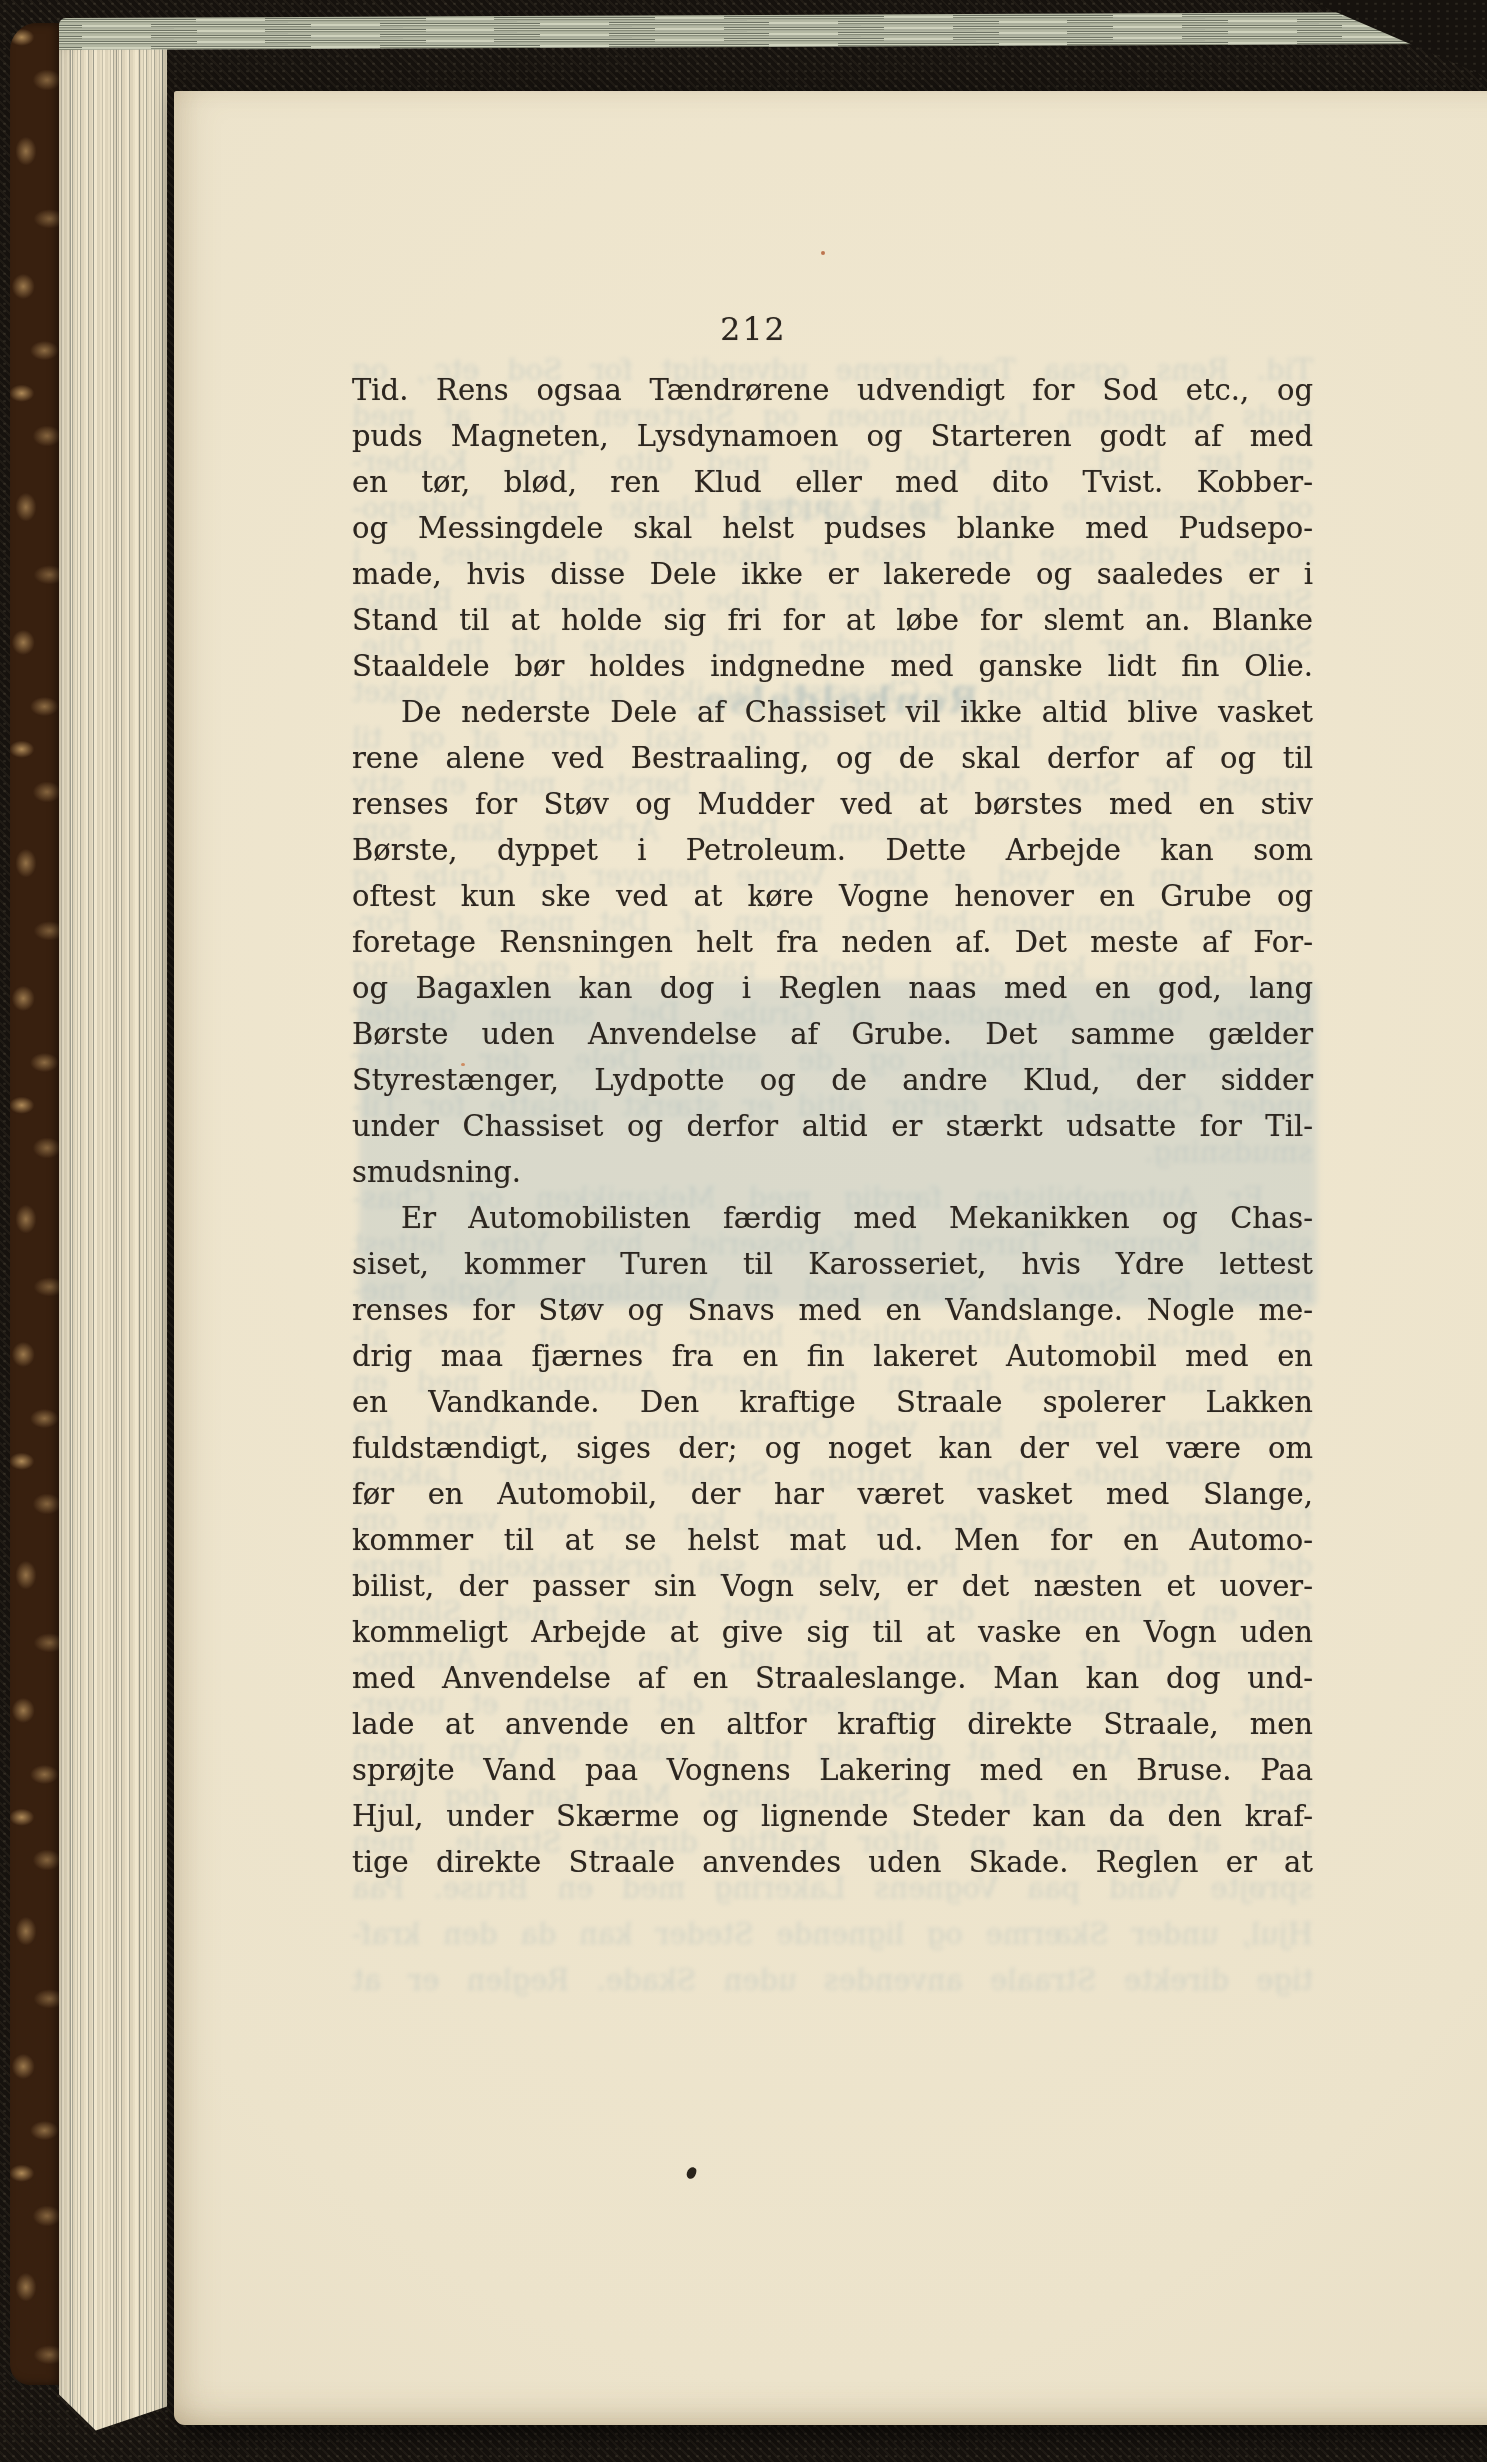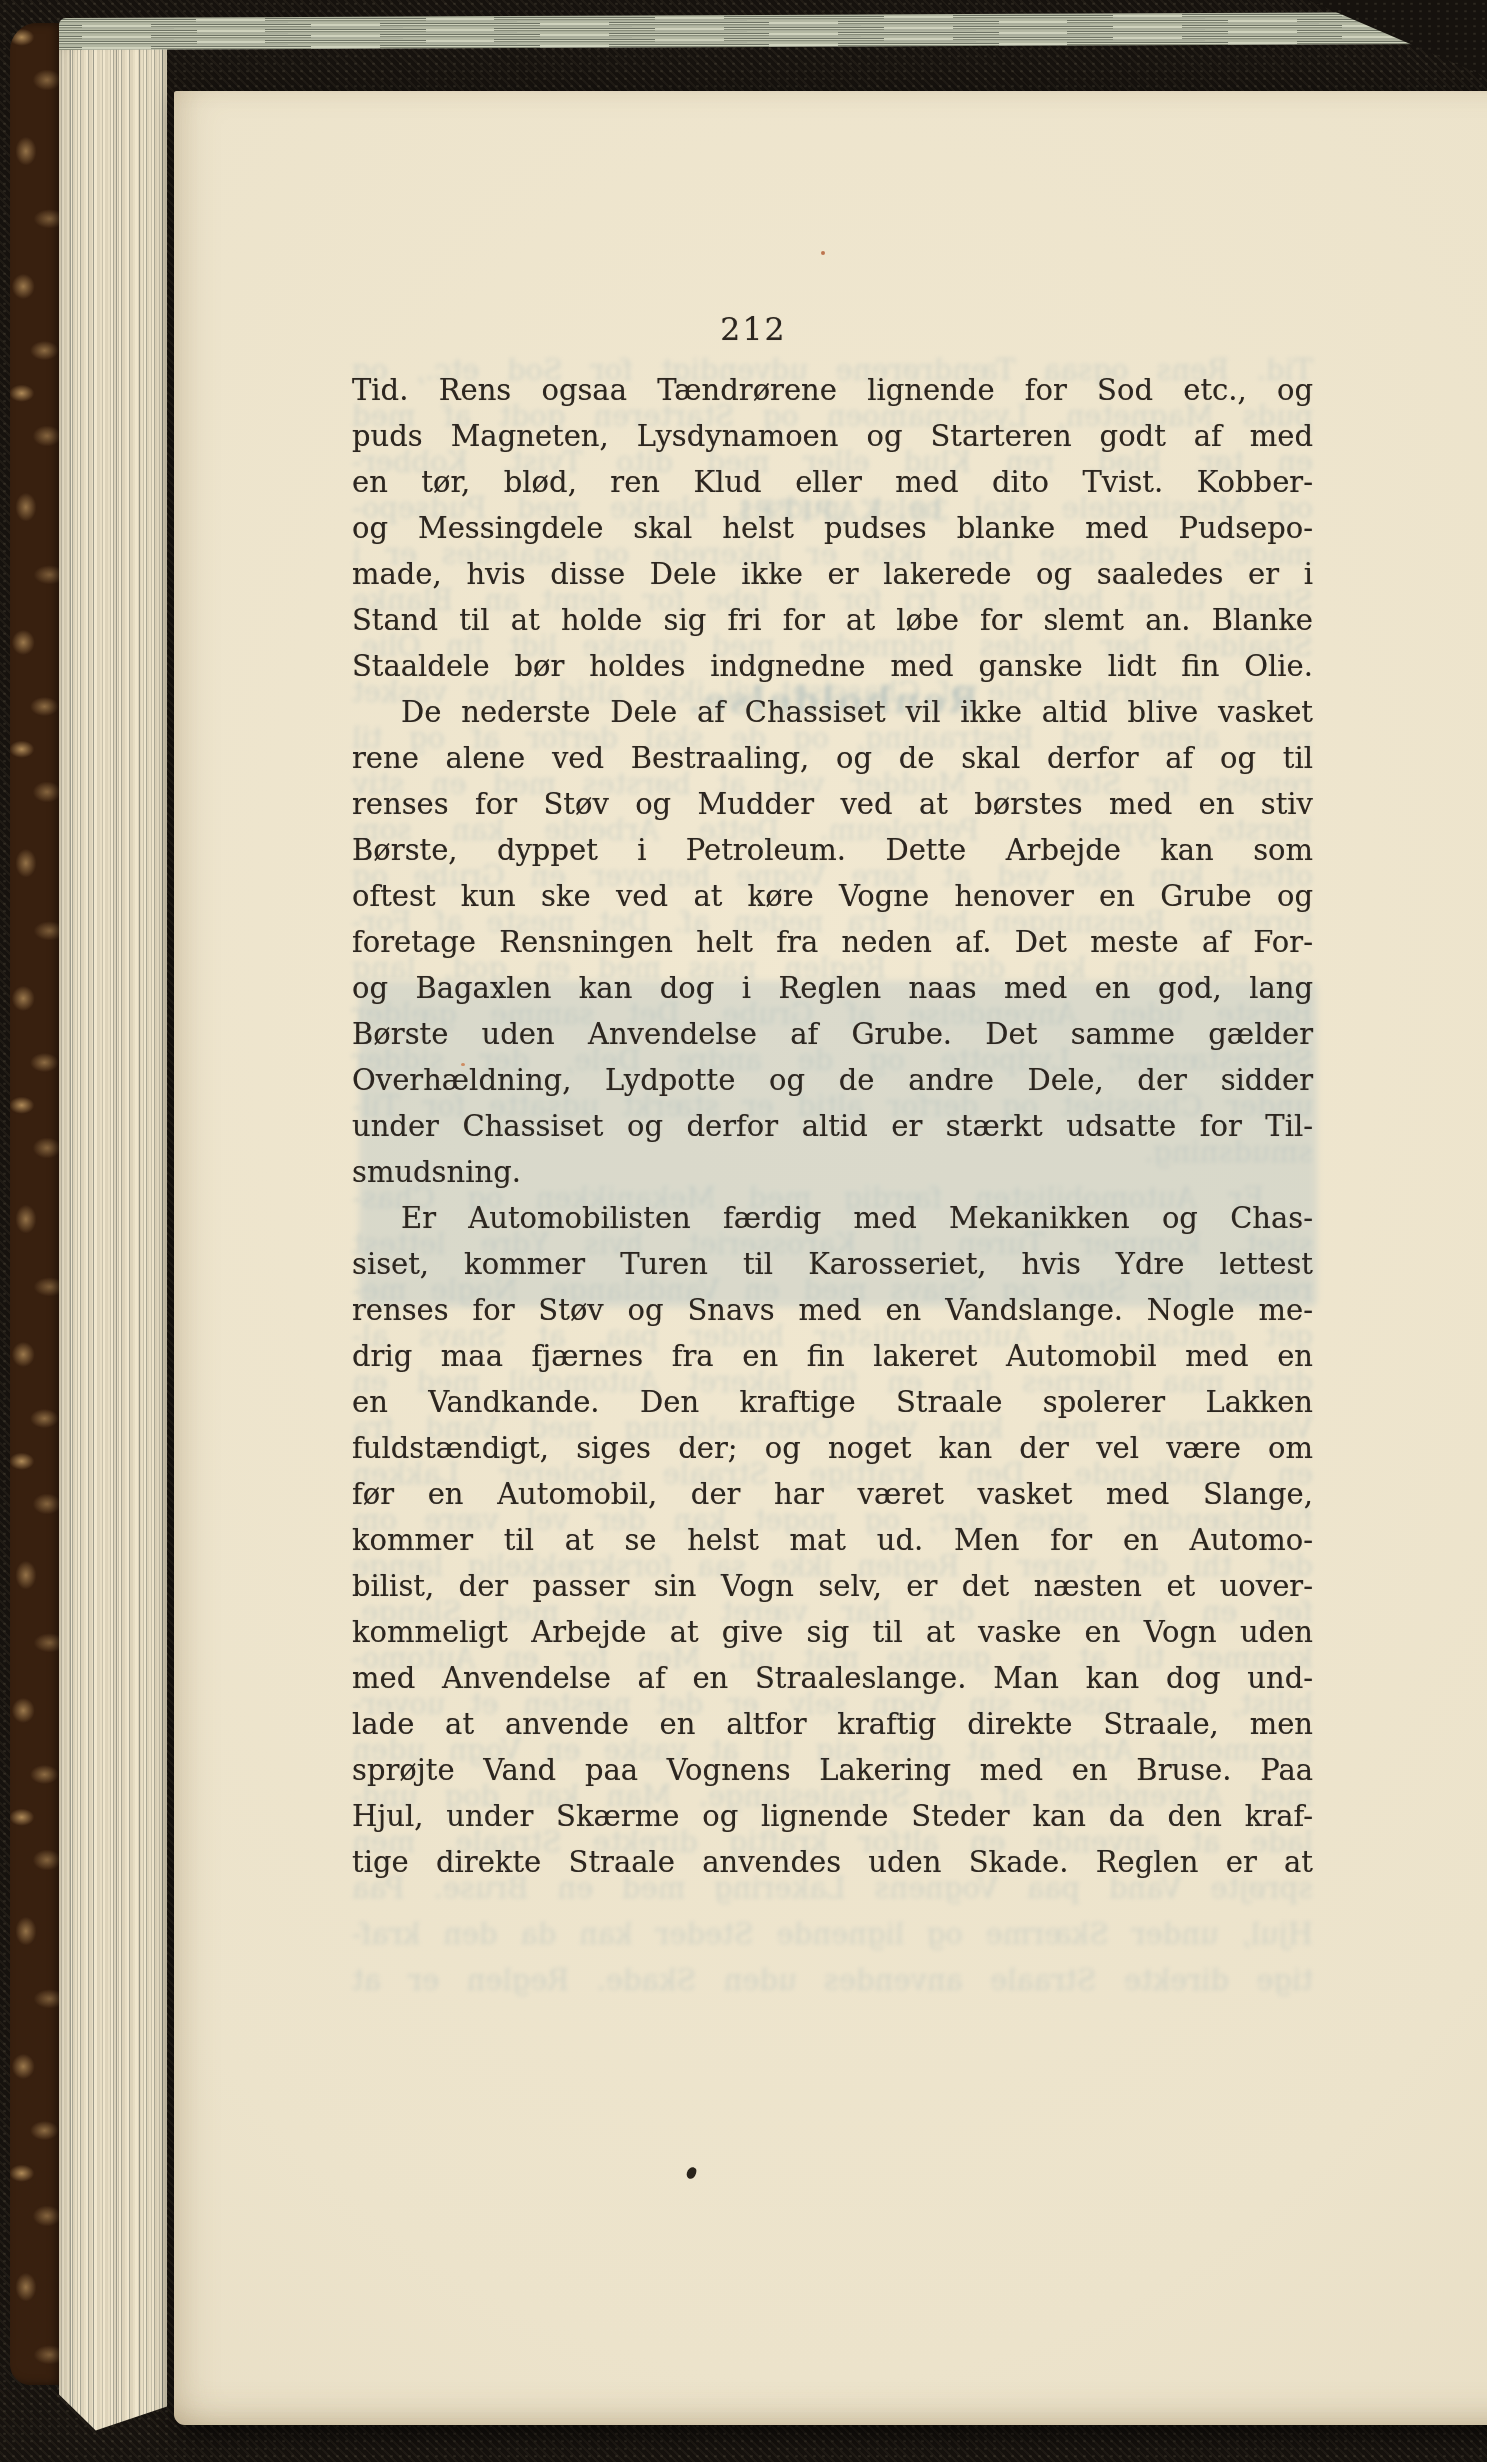--- a/index.html
+++ b/index.html
@@ -166,36 +166,36 @@
       <div class="tline">tige direkte Straale anvendes uden Skade. Reglen er at</div>
     </div>
 
   <div class="scan-shade"></div>
 
   <div class="page-number-row">
     <span>212</span>
   </div>
 
   <div class="text-block">
-      <div class="tline">Tid. Rens ogsaa Tændrørene lignende for Sod etc., og</div>
+      <div class="tline">Tid. Rens ogsaa Tændrørene udvendigt for Sod etc., og</div>
       <div class="tline">puds Magneten, Lysdynamoen og Starteren godt af med</div>
       <div class="tline">en tør, blød, ren Klud eller med dito Tvist. Kobber-</div>
       <div class="tline">og Messingdele skal helst pudses blanke med Pudsepo-</div>
       <div class="tline">made, hvis disse Dele ikke er lakerede og saaledes er i</div>
       <div class="tline">Stand til at holde sig fri for at løbe for slemt an. Blanke</div>
       <div class="tline">Staaldele bør holdes indgnedne med ganske lidt fin Olie.</div>
       <div class="tline indent">De nederste Dele af Chassiset vil ikke altid blive vasket</div>
       <div class="tline">rene alene ved Bestraaling, og de skal derfor af og til</div>
       <div class="tline">renses for Støv og Mudder ved at børstes med en stiv</div>
       <div class="tline">Børste, dyppet i Petroleum. Dette Arbejde kan som</div>
       <div class="tline">oftest kun ske ved at køre Vogne henover en Grube og</div>
       <div class="tline">foretage Rensningen helt fra neden af. Det meste af For-</div>
       <div class="tline">og Bagaxlen kan dog i Reglen naas med en god, lang</div>
       <div class="tline">Børste uden Anvendelse af Grube. Det samme gælder</div>
-      <div class="tline">Overhældning, Lydpotte og de andre Dele, der sidder</div>
+      <div class="tline">Styrestænger, Lydpotte og de andre Klud, der sidder</div>
       <div class="tline">under Chassiset og derfor altid er stærkt udsatte for Til-</div>
       <div class="tline nojust">smudsning.</div>
       <div class="tline indent">Er Automobilisten færdig med Mekanikken og Chas-</div>
       <div class="tline">siset, kommer Turen til Karosseriet, hvis Ydre lettest</div>
       <div class="tline">renses for Støv og Snavs med en Vandslange. Nogle me-</div>
       <div class="tline">drig maa fjærnes fra en fin lakeret Automobil med en</div>
       <div class="tline">en Vandkande. Den kraftige Straale spolerer Lakken</div>
       <div class="tline">fuldstændigt, siges der; og noget kan der vel være om</div>
       <div class="tline">før en Automobil, der har været vasket med Slange,</div>
       <div class="tline">kommer til at se helst mat ud. Men for en Automo-</div>

